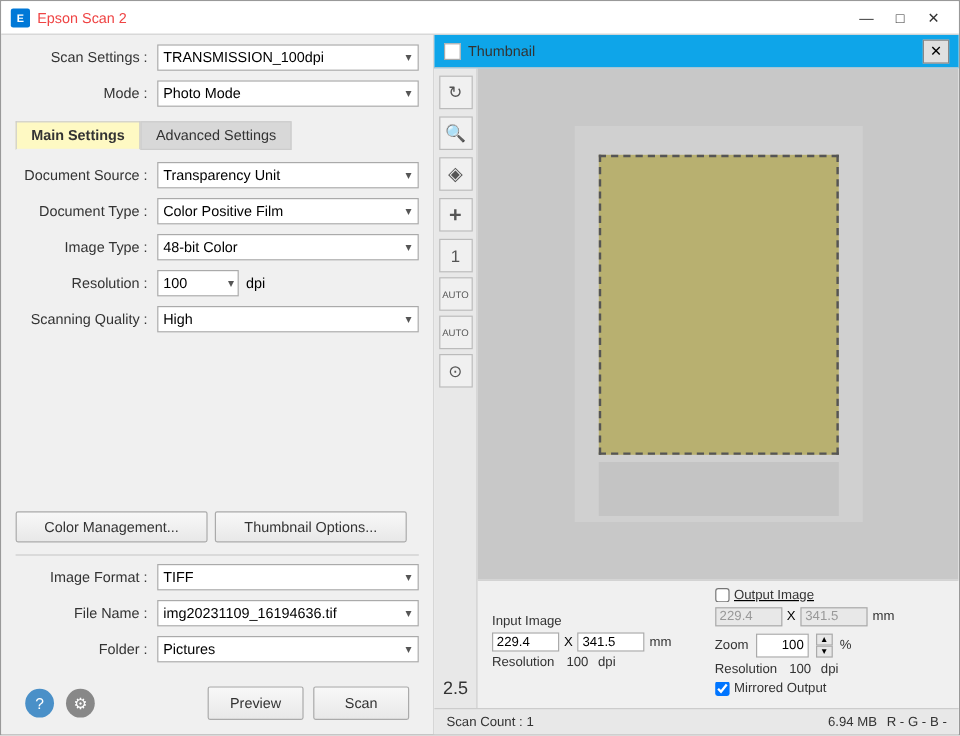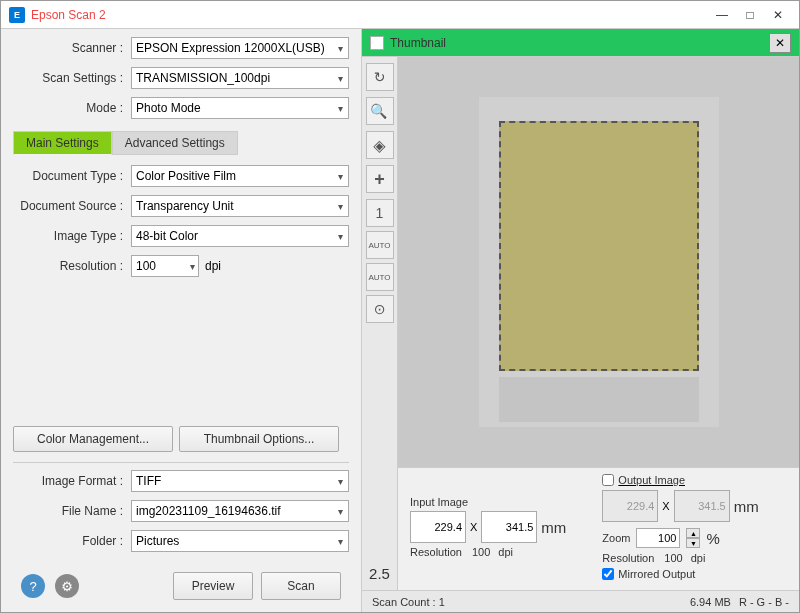--- a/index.html
+++ b/index.html
@@ -117,23 +117,23 @@
     }
     .tab {
       padding: 4px 12px;
       border: 1px solid #ccc;
       background: #e0e0e0;
       cursor: pointer;
       font-size: 12px;
       color: #333;
     }
     .tab.active {
-      background: #84cc16;
+      background: #fef9c3;
       border-bottom: 1px solid #f0f0f0;
-      font-weight: normal;
+      font-weight: bold;
     }
     .tab:not(.active) {
       background: #d8d8d8;
     }
     .res-row {
       display: flex;
       align-items: center;
     }
     .res-select-wrapper {
       position: relative;
@@ -223,21 +223,21 @@
     }
     
     .right-panel {
       flex: 1;
       background: #fff;
       display: flex;
       flex-direction: column;
       border-left: 1px solid #ccc;
     }
     .thumbnail-titlebar {
-      background: #22c55e;
+      background: #0ea5e9;
       height: 28px;
       display: flex;
       align-items: center;
       padding: 0 8px;
       border-bottom: 1px solid #ccc;
       flex-shrink: 0;
     }
     .thumb-checkbox {
       width: 14px;
       height: 14px;
@@ -320,33 +320,32 @@
       display: flex;
       align-items: center;
       gap: 4px;
     }
     .info-label {
       font-size: 11px;
       color: #333;
     }
     .dim-input {
       width: 56px;
-      height: 32px;
+      height: 16px;
       border: 1px solid #aaa;
       background: white;
       padding: 0 3px;
       font-size: 11px;
-      text-align: right;
     }
     .dim-input.disabled {
       background: #e8e8e8;
       color: #999;
     }
     .x-label { font-size: 11px; }
-    .mm-label { font-size: 15px; color: #333; }
+    .mm-label { font-size: 11px; color: #333; }
     .output-section {
       display: flex;
       align-items: center;
       gap: 4px;
       text-decoration: underline;
     }
     .out-checkbox {
       width: 12px;
       height: 12px;
     }
@@ -424,28 +423,20 @@
       <button class="title-btn">—</button>
       <button class="title-btn">□</button>
       <button class="title-btn close">✕</button>
     </div>
   </div>
 
   <div class="main-content">
 
     <div class="left-panel">
 
-      <div class="form-row">
-        <span class="form-label">Scanner :</span>
-        <div class="select-wrapper">
-          <select>
-            <option>EPSON Expression 12000XL(USB)</option>
-          </select>
-        </div>
-      </div>
 
       <div class="form-row">
         <span class="form-label">Scan Settings :</span>
         <div class="select-wrapper">
           <select>
             <option>TRANSMISSION_100dpi</option>
           </select>
         </div>
       </div>
 
@@ -457,33 +448,33 @@
           </select>
         </div>
       </div>
 
       <div class="tabs-row">
         <div class="tab active">Main Settings</div>
         <div class="tab">Advanced Settings</div>
       </div>
 
       <div class="form-row">
+        <span class="form-label">Document Source :</span>
+        <div class="select-wrapper">
+          <select>
+            <option>Transparency Unit</option>
+          </select>
+        </div>
+      </div>
+
+      <div class="form-row">
         <span class="form-label">Document Type :</span>
         <div class="select-wrapper">
           <select>
             <option>Color Positive Film</option>
-          </select>
-        </div>
-      </div>
-
-      <div class="form-row">
-        <span class="form-label">Document Source :</span>
-        <div class="select-wrapper">
-          <select>
-            <option>Transparency Unit</option>
           </select>
         </div>
       </div>
 
       <div class="form-row">
         <span class="form-label">Image Type :</span>
         <div class="select-wrapper">
           <select>
             <option>48-bit Color</option>
           </select>
@@ -495,20 +486,28 @@
         <div class="res-row">
           <div class="res-select-wrapper">
             <select>
               <option>100</option>
             </select>
           </div>
           <span class="dpi-label">dpi</span>
         </div>
       </div>
 
+      <div class="form-row">
+        <span class="form-label">Scanning Quality :</span>
+        <div class="select-wrapper">
+          <select>
+            <option>High</option>
+          </select>
+        </div>
+      </div>
 
       <div class="spacer"></div>
 
       <div class="btn-row">
         <button class="btn">Color Management...</button>
         <button class="btn">Thumbnail Options...</button>
       </div>
 
       <div class="bottom-section">
         <div class="form-row">

